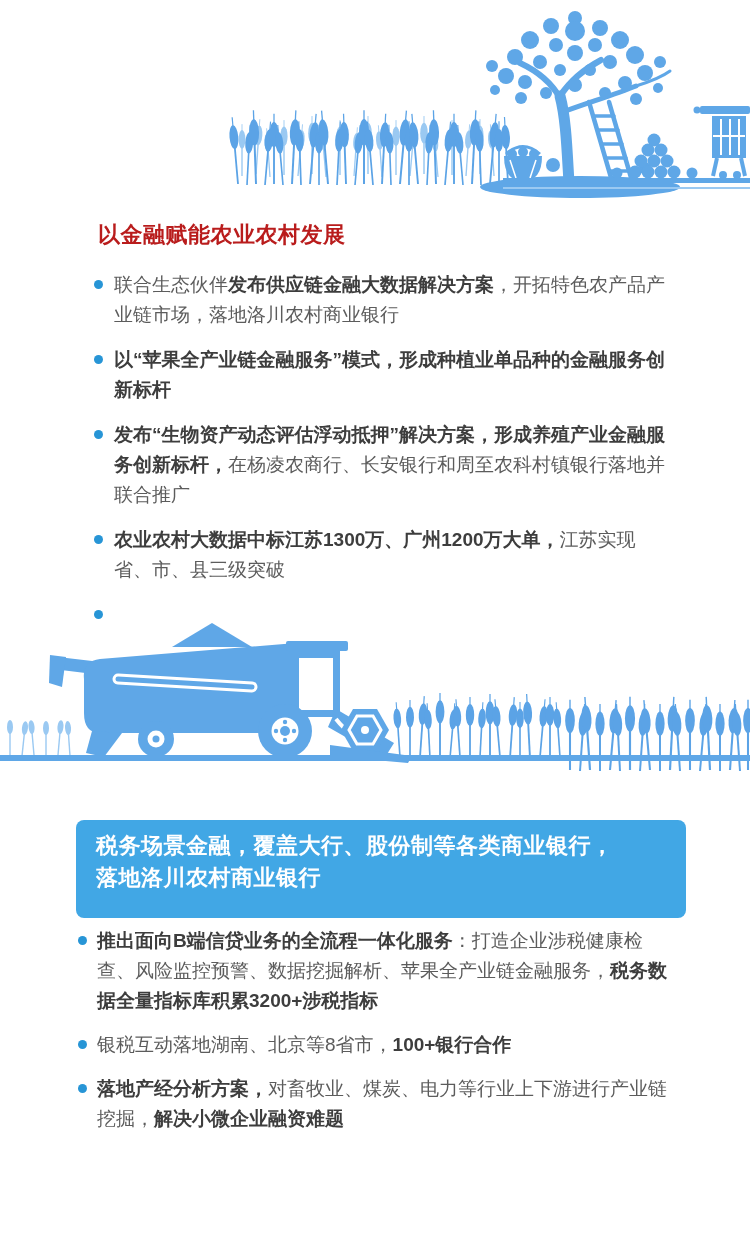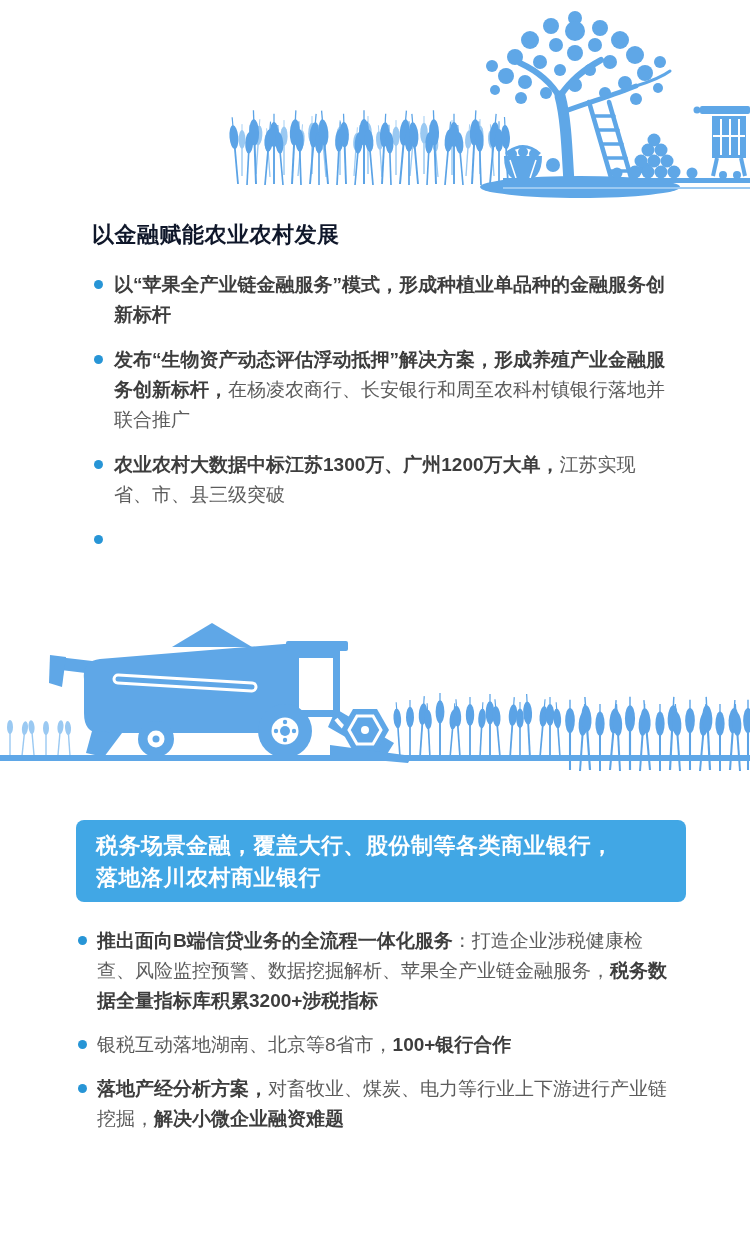--- a/index.html
+++ b/index.html
@@ -10,40 +10,40 @@
   }
   .illus{position:absolute;left:0;}
   #top-illus{top:0;}
   #mid-illus{top:615px;}
 
   .section{position:absolute;left:92px;width:578px;}
   #section-1{top:220px;}
   #section-2{top:926px;left:76px;width:594px;}
 
   h1.title{
-    margin:0 0 20px 0;font-size:22px;font-weight:bold;color:#0f172a;
+    margin:0 0 20px 6px;font-size:22px;font-weight:bold;color:#b91c1c;
     letter-spacing:0.5px;
   }
   ul.points{list-style:none;margin:0;padding:0;}
   ul.points li{
     position:relative;padding-left:22px;margin-bottom:15px;
     font-size:19px;line-height:30px;color:#5c5c5c;
   }
   #section-2 ul.points li{padding-left:21px;margin-bottom:14px;}
   ul.points li .dot{
     position:absolute;left:2px;top:10px;width:9px;height:9px;border-radius:50%;
     background:#2795d6;
   }
   .seg{color:#5c5c5c;font-weight:normal;}
   .seg.b{color:#3d3d3d;font-weight:bold;}
 
   .banner{
     position:absolute;top:820px;left:76px;width:570px;
     background:#41a7e5;border-radius:8px;color:#ffffff;
-    padding:10px 20px 8px 20px;
+    padding:10px 20px 24px 20px;
     font-size:22px;font-weight:bold;line-height:32px;letter-spacing:0.5px;
   }
 </style>
 </head>
 <body>
 
 <svg id="top-illus" class="illus" width="750" height="205" viewBox="0 0 750 205" aria-hidden="true">
   <defs>
     <g id="stA">
       <line x1="0" y1="0" x2="0" y2="-38" stroke="#5ba3e6" stroke-width="1.8"></line>
@@ -200,20 +200,24 @@
 
   <rect x="503" y="178" width="247" height="5" fill="#5fa7e7"></rect>
   <rect x="503" y="187" width="247" height="2" fill="#9ac9f2"></rect>
 </svg>
 
 <div id="section-1" class="section">
   <h1 class="title">以金融赋能农业农村发展</h1>
   <ul class="points">
     <li>
       <span class="dot"></span>
+      <span class="seg">联合生态伙伴</span><span class="seg b">发布供应链金融大数据解决方案</span><span class="seg">，开拓特色农产品产业链市场，落地洛川农村商业银行</span>
+    </li>
+    <li>
+      <span class="dot"></span>
       <span class="seg b">以“苹果全产业链金融服务”模式，形成种植业单品种的金融服务创新标杆</span>
     </li>
     <li>
       <span class="dot"></span>
       <span class="seg b">发布“生物资产动态评估浮动抵押”解决方案，形成养殖产业金融服务创新标杆，</span><span class="seg">在杨凌农商行、长安银行和周至农科村镇银行落地并联合推广</span>
     </li>
     <li>
       <span class="dot"></span>
       <span class="seg b">农业农村大数据中标江苏1300万、广州1200万大单，</span><span class="seg">江苏实现省、市、县三级突破</span>
     </li>

